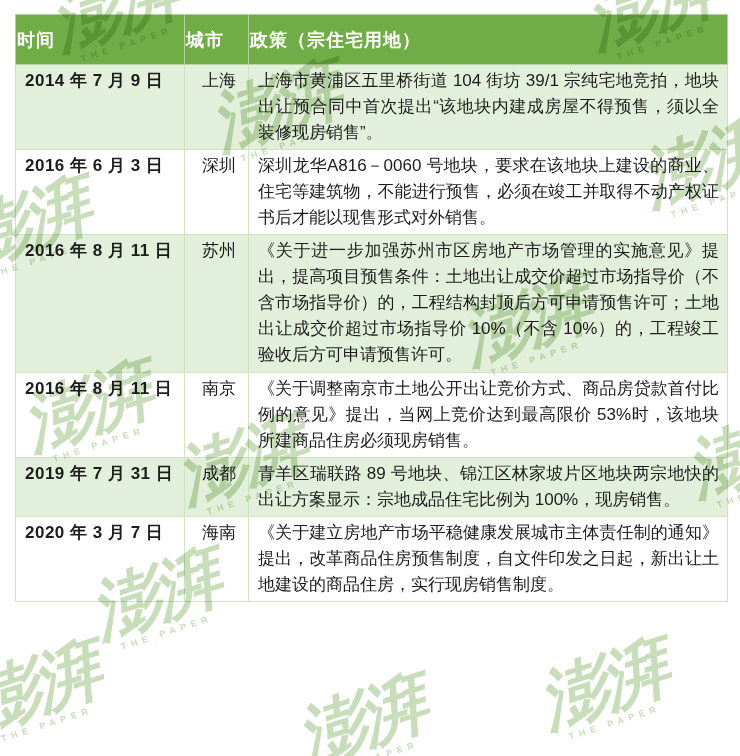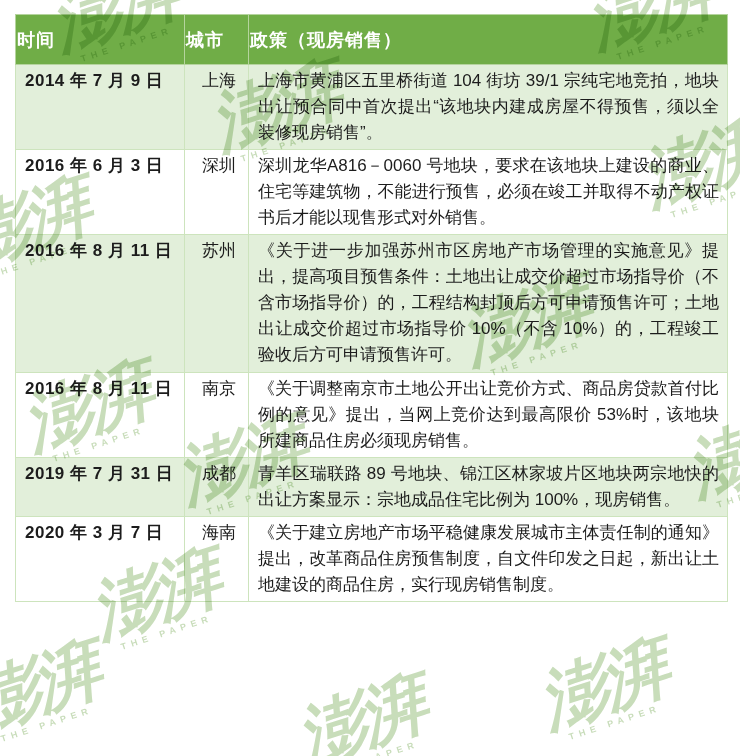--- a/index.html
+++ b/index.html
@@ -147,21 +147,21 @@
   <table class="policy">
     <colgroup>
       <col class="c-time">
         <col class="c-city">
         <col class="c-policy">
     </colgroup>
     <thead>
       <tr>
         <th>时间</th>
         <th>城市</th>
-        <th>政策（现房销售）</th>
+        <th>政策（宗住宅用地）</th>
       </tr>
     </thead>
     <tbody id="table-body">
         <tr class="alt" style="height: 85px;">
       <td class="time-cell">2014 年 7 月 9 日</td>
       <td class="city-cell">上海</td>
       <td class="policy-cell">上海市黄浦区五里桥街道 104 街坊 39/1 宗纯宅地竞拍，地块出让预合同中首次提出“该地块内建成房屋不得预售，须以全装修现房销售”。</td>
     </tr>
         <tr style="height: 83px;">
       <td class="time-cell">2016 年 6 月 3 日</td>

